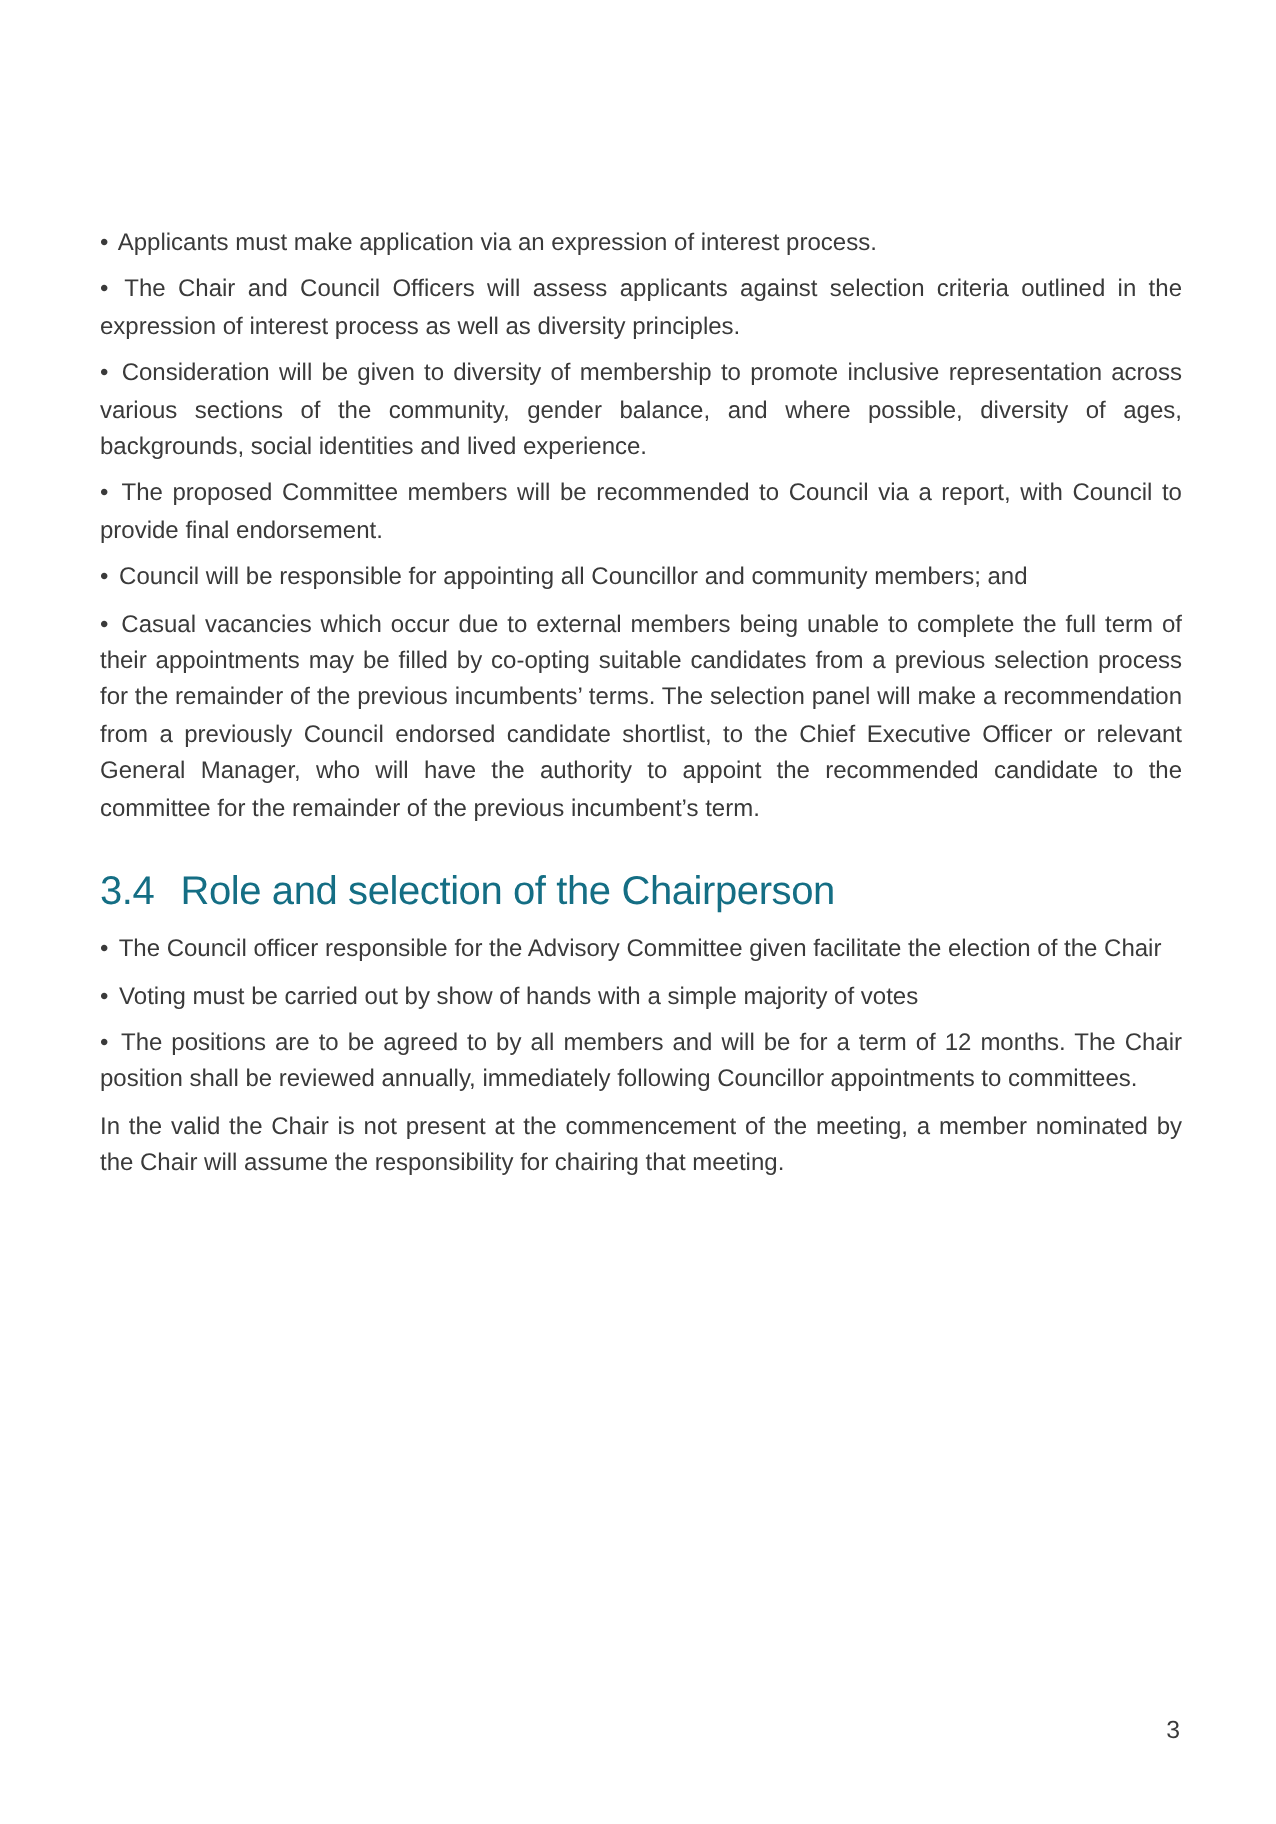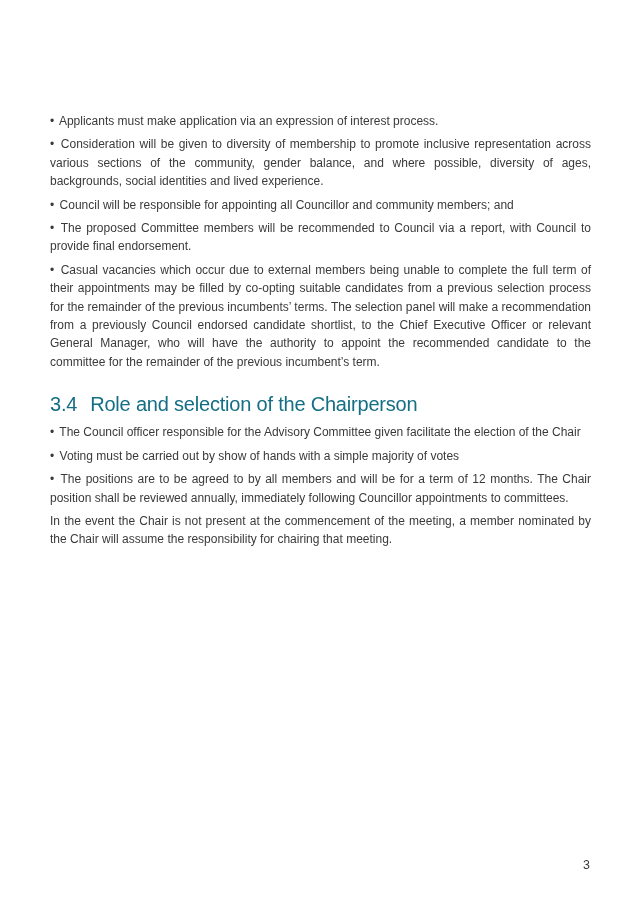--- a/index.html
+++ b/index.html
@@ -53,35 +53,36 @@
   }
 </style>
 </head>
 <body>
 
 <div class="page">
   <div class="content">
 
     <div id="section-0" class="section">
         <p class="para"><span class="bullet">•</span> <span>Applicants must make application via an expression of interest process.</span></p>
+        <p class="para"><span class="bullet">•</span> <span>The Chair and Council Officers will assess applicants against selection criteria outlined in the expression of interest process as well as diversity principles.</span></p>
         <p class="para"><span class="bullet">•</span> <span>Consideration will be given to diversity of membership to promote inclusive representation across various sections of the community, gender balance, and where possible, diversity of ages, backgrounds, social identities and lived experience.</span></p>
+        <p class="para"><span class="bullet">•</span> <span>The proposed Committee members will be recommended to Council via a report, with Council to provide final endorsement.</span></p>
         <p class="para"><span class="bullet">•</span> <span>Council will be responsible for appointing all Councillor and community members; and</span></p>
-        <p class="para"><span class="bullet">•</span> <span>The proposed Committee members will be recommended to Council via a report, with Council to provide final endorsement.</span></p>
         <p class="para"><span class="bullet">•</span> <span>Casual vacancies which occur due to external members being unable to complete the full term of their appointments may be filled by co-opting suitable candidates from a previous selection process for the remainder of the previous incumbents’ terms. The selection panel will make a recommendation from a previously Council endorsed candidate shortlist, to the Chief Executive Officer or relevant General Manager, who will have the authority to appoint the recommended candidate to the committee for the remainder of the previous incumbent’s term.</span></p>
       </div>
 
     <h2 class="heading">
       <span class="hnum">3.4</span><span class="htitle">Role and selection of the Chairperson</span>
     </h2>
 
     <div id="section-1" class="section">
         <p class="para"><span class="bullet">•</span> <span>The Council officer responsible for the Advisory Committee given facilitate the election of the Chair</span></p>
         <p class="para"><span class="bullet">•</span> <span>Voting must be carried out by show of hands with a simple majority of votes</span></p>
         <p class="para"><span class="bullet">•</span> <span>The positions are to be agreed to by all members and will be for a term of 12 months. The Chair position shall be reviewed annually, immediately following Councillor appointments to committees.</span></p>
-        <p class="para"><span>In the event the Chair is not present at the commencement of the meeting, a member nominated by the Chair will assume the responsibility for chairing that meeting.</span></p>
+        <p class="para"><span>In the valid the Chair is not present at the commencement of the meeting, a member nominated by the Chair will assume the responsibility for chairing that meeting.</span></p>
       </div>
 
   </div>
 
   <div class="footer">
     <span>3</span>
   </div>
 </div>
 
 </body></html>

